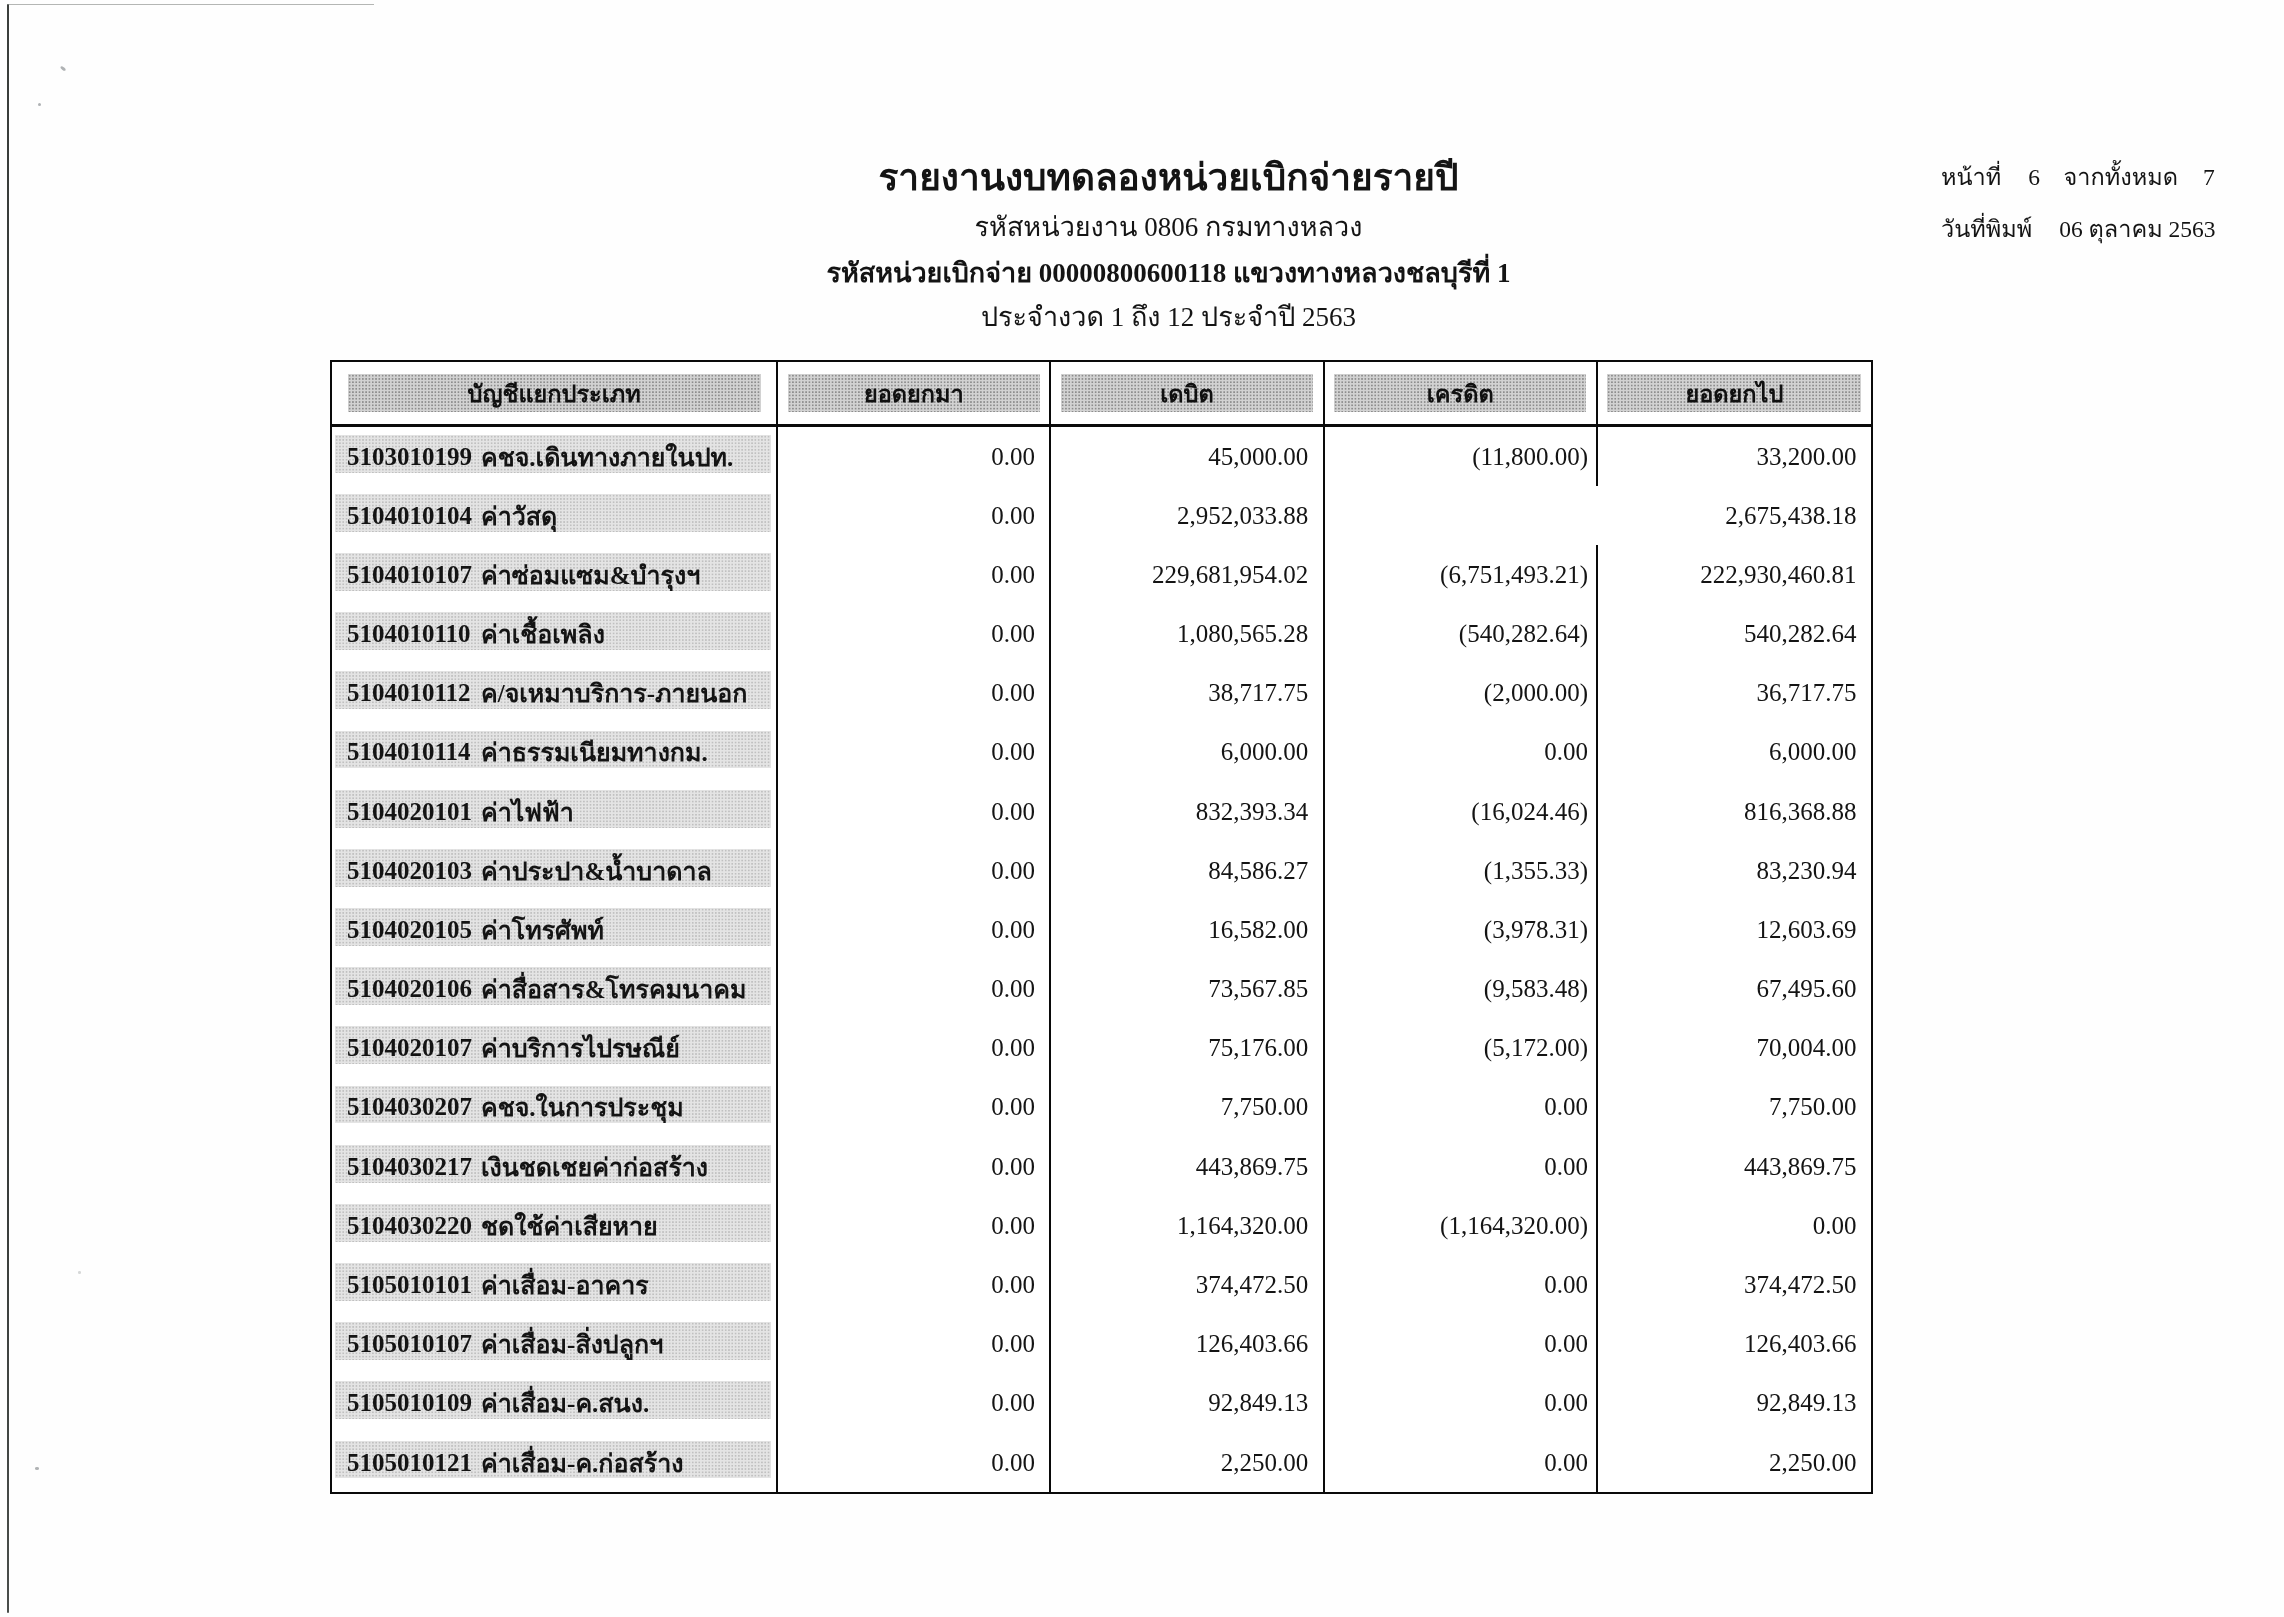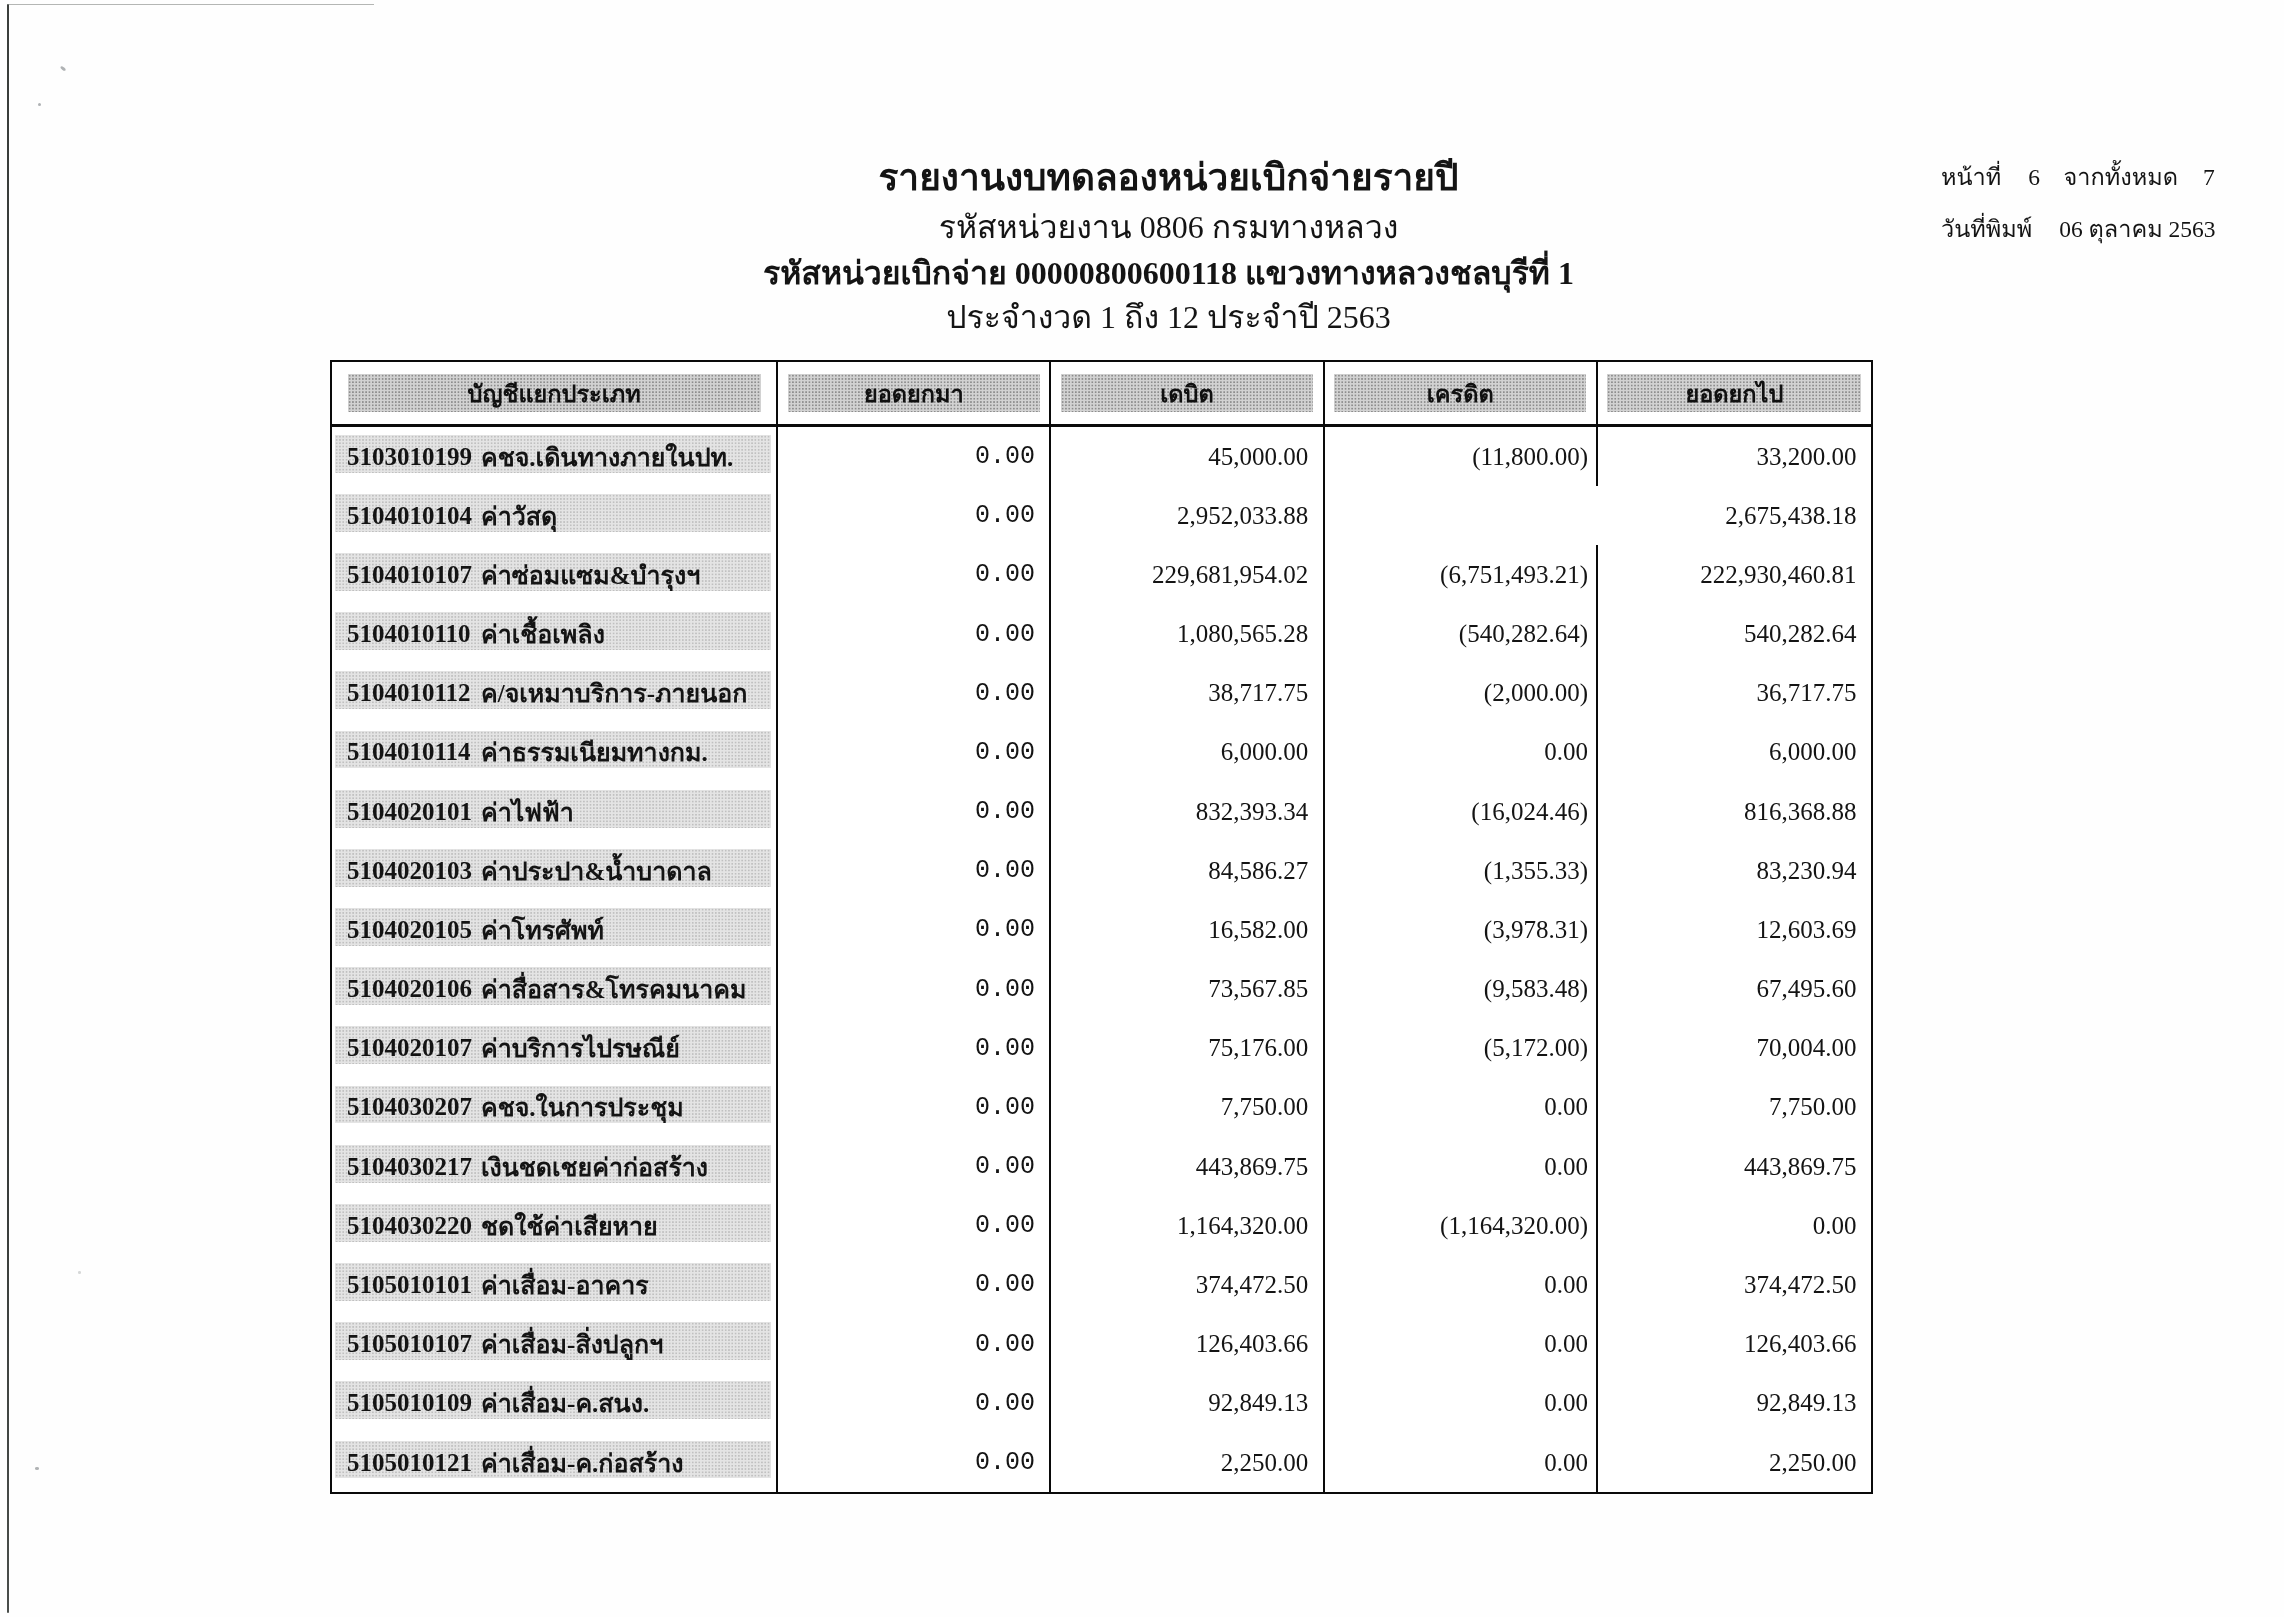--- a/index.html
+++ b/index.html
@@ -23,21 +23,21 @@
   .speck.s1 { left:60px;  top:67px; width:5.9px; height:3.3px; transform:rotate(35deg); }
   .speck.s2 { left:38px;  top:103px; width:3.3px; height:3.3px; }
   .speck.s3 { left:35px;  top:1467px; width:3.9px; height:2.6px; }
   .speck.s4 { left:78px; top:1271px; width:2.6px; height:2.6px; opacity:.5; }
 
   
   .report-header {
     position:absolute; left:679px; top:159px; width:979px; text-align:center;
   }
   .report-title { font-size:37px; font-weight:bold; line-height:37px; }
-  .report-sub   { font-size:32px; line-height:26px; }
+  .report-sub   { font-size:27px; line-height:26px; }
   .report-sub.s1 { margin-top:18px; }
   .report-sub.s2 { margin-top:19.6px;font-weight:bold; }
   .report-sub.s3 { margin-top:18px; }
 
   
   .page-info { position:absolute; left:1941px; top:164px; font-size:23.5px; line-height:26px; white-space:nowrap; }
   .page-info .row2 { margin-top:23.5px; }
   .page-info .gap-a { margin-left:27px; }
   .page-info .gap-b { margin-left:23.5px;font-family:Liberation Mono, monospace; }
   .page-info .gap-c { margin-left:25px; }
@@ -49,21 +49,21 @@
     display:flex; flex-direction:column; background:#fff;
   }
   .tb-head {
     display:flex; height:65px; flex:0 0 65px;
     border-bottom:3.9px solid #0a0a0a; box-sizing:border-box;
   }
   .tb-body { display:flex; flex-direction:column; flex:1 1 auto; }
   .cell { box-sizing:border-box; border-right:2px solid #0a0a0a; }
   .cell:last-child { border-right:none; }
   .c-name   { flex:0 0 29.0%; }
-  .c-open   { flex:0 0 17.75%;font-family:Liberation Mono, monospace; }
+  .c-open   { flex:0 0 17.75%; }
   .c-debit  { flex:0 0 17.75%; }
   .c-credit { flex:0 0 17.75%; }
   .c-close  { flex:1 1 auto; }
 
   .th { display:flex; align-items:center; justify-content:center; }
   .th-hatch {
     width:93%; height:62%;
     display:flex; align-items:center; justify-content:center;
     background-color:#d2d2d2;
     background-image:radial-gradient(#8d8d8d 0.8px, transparent 1px);

